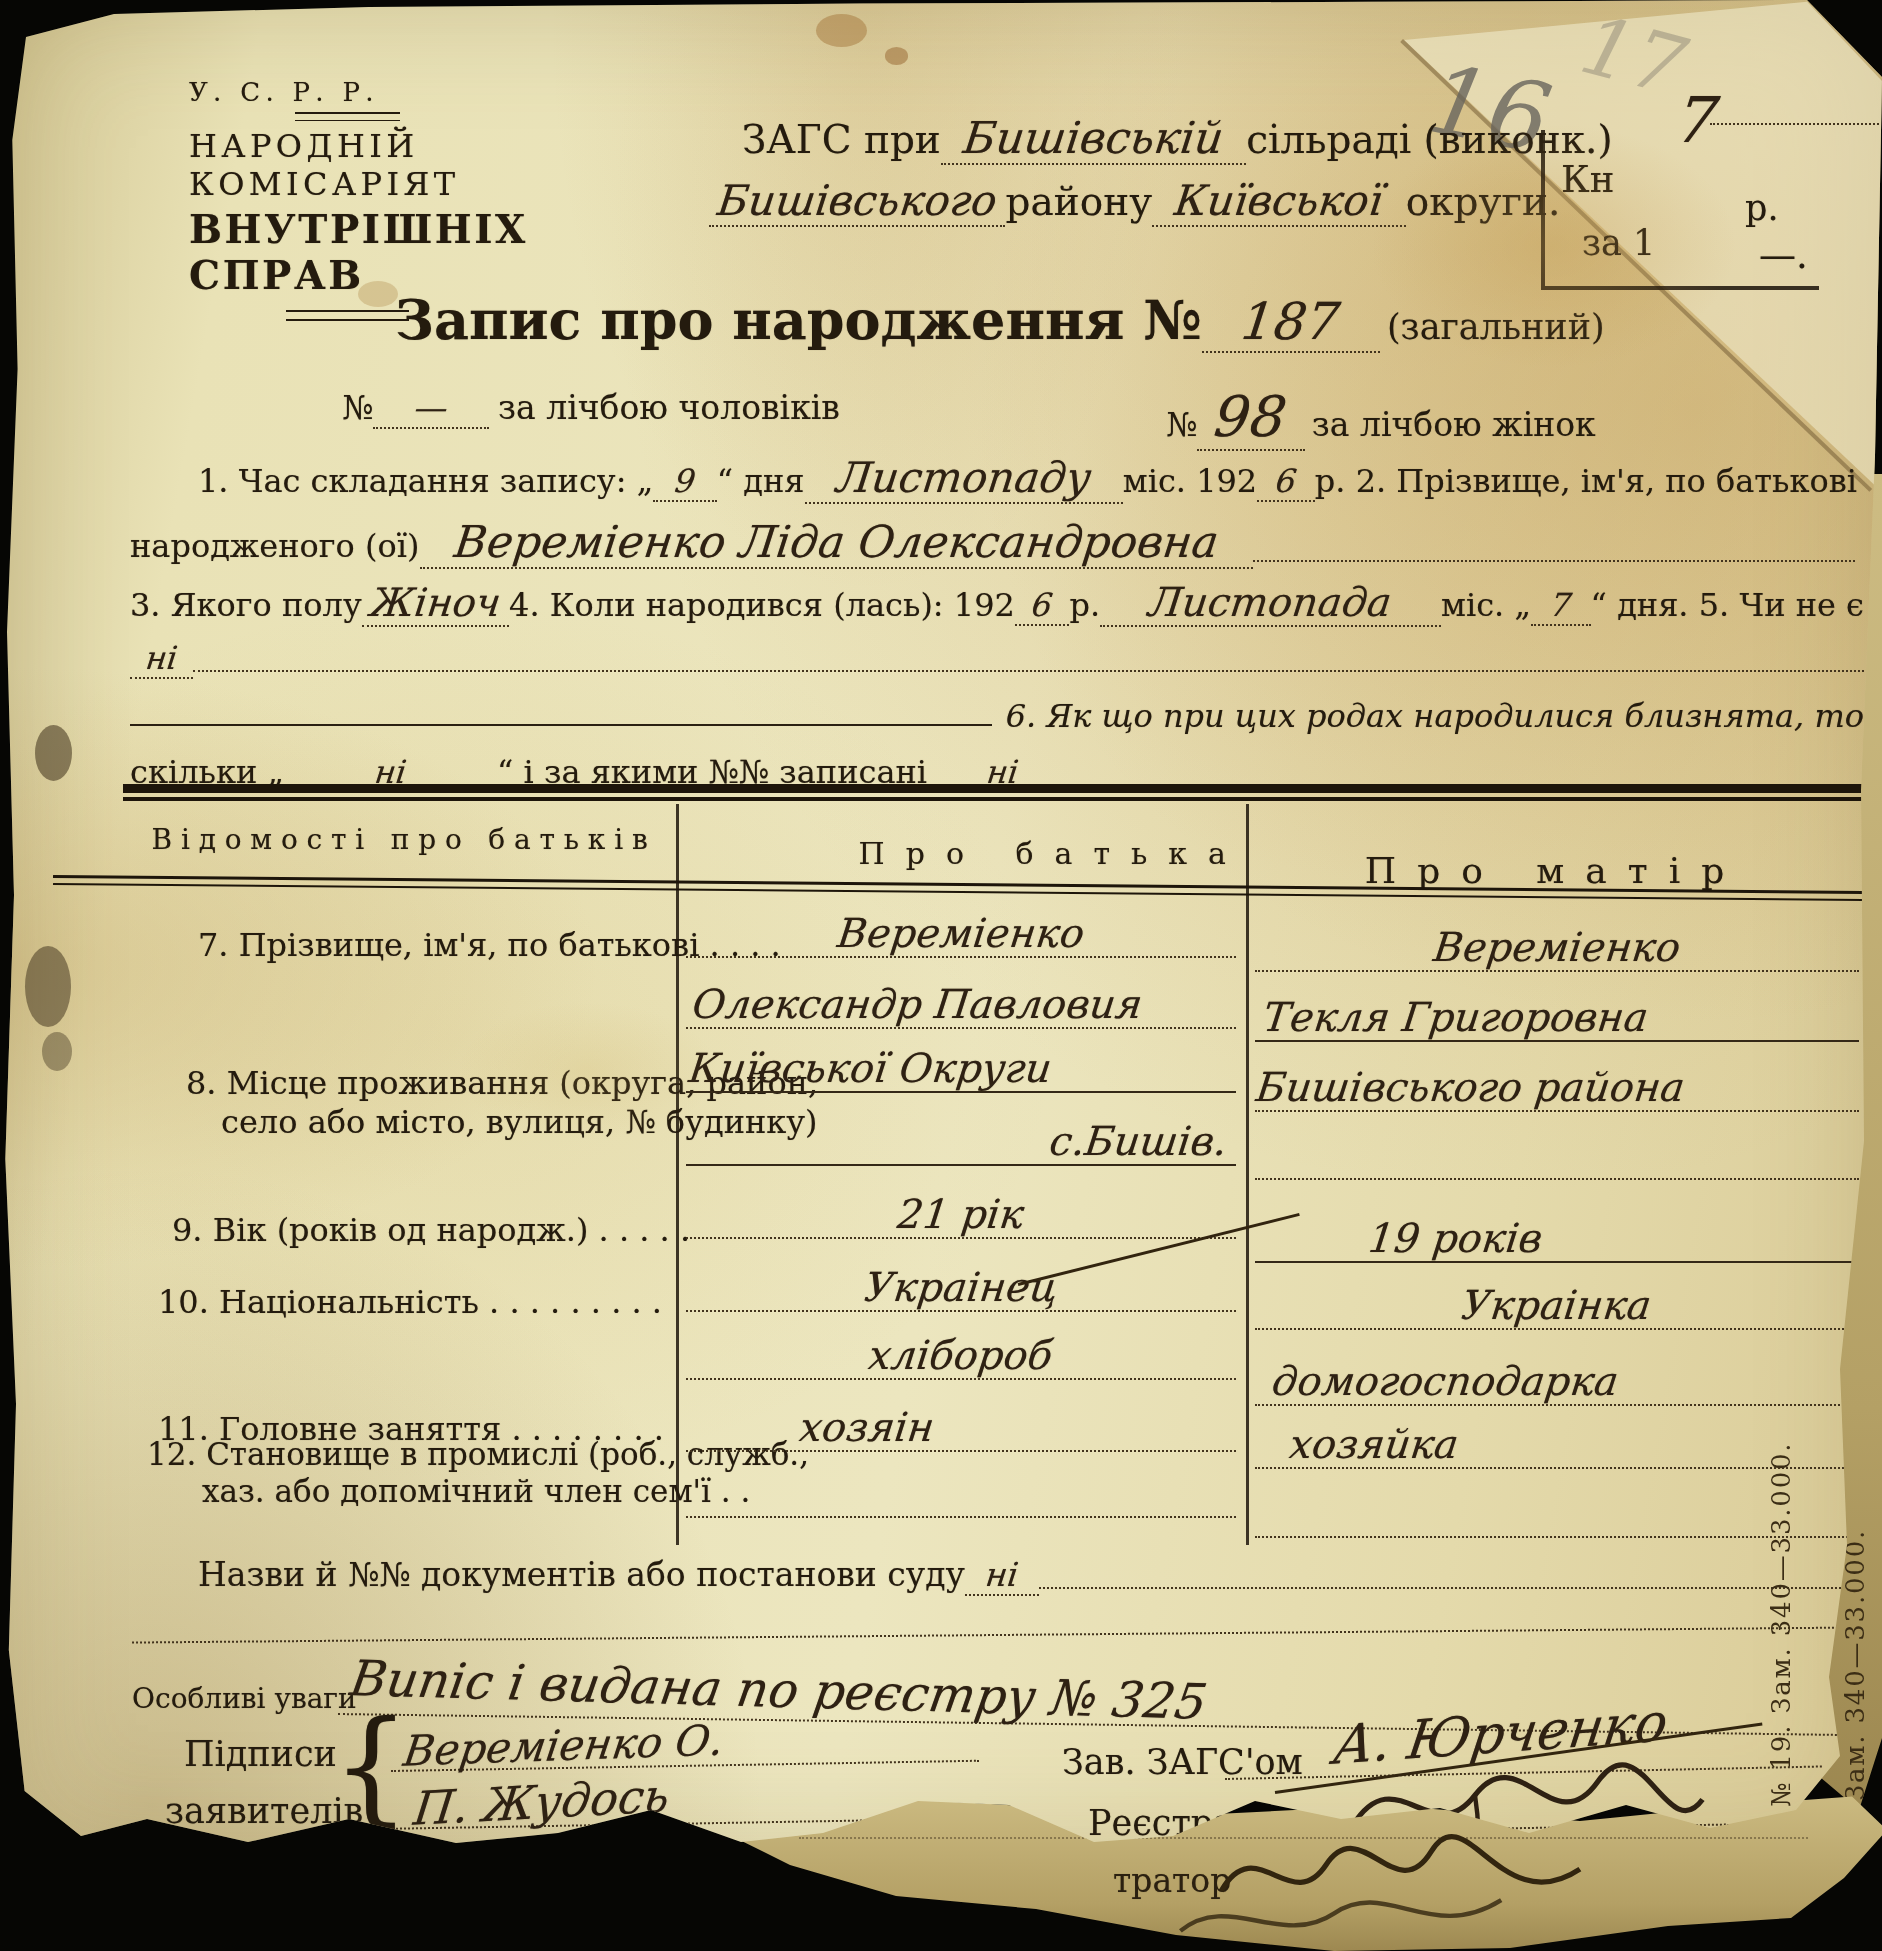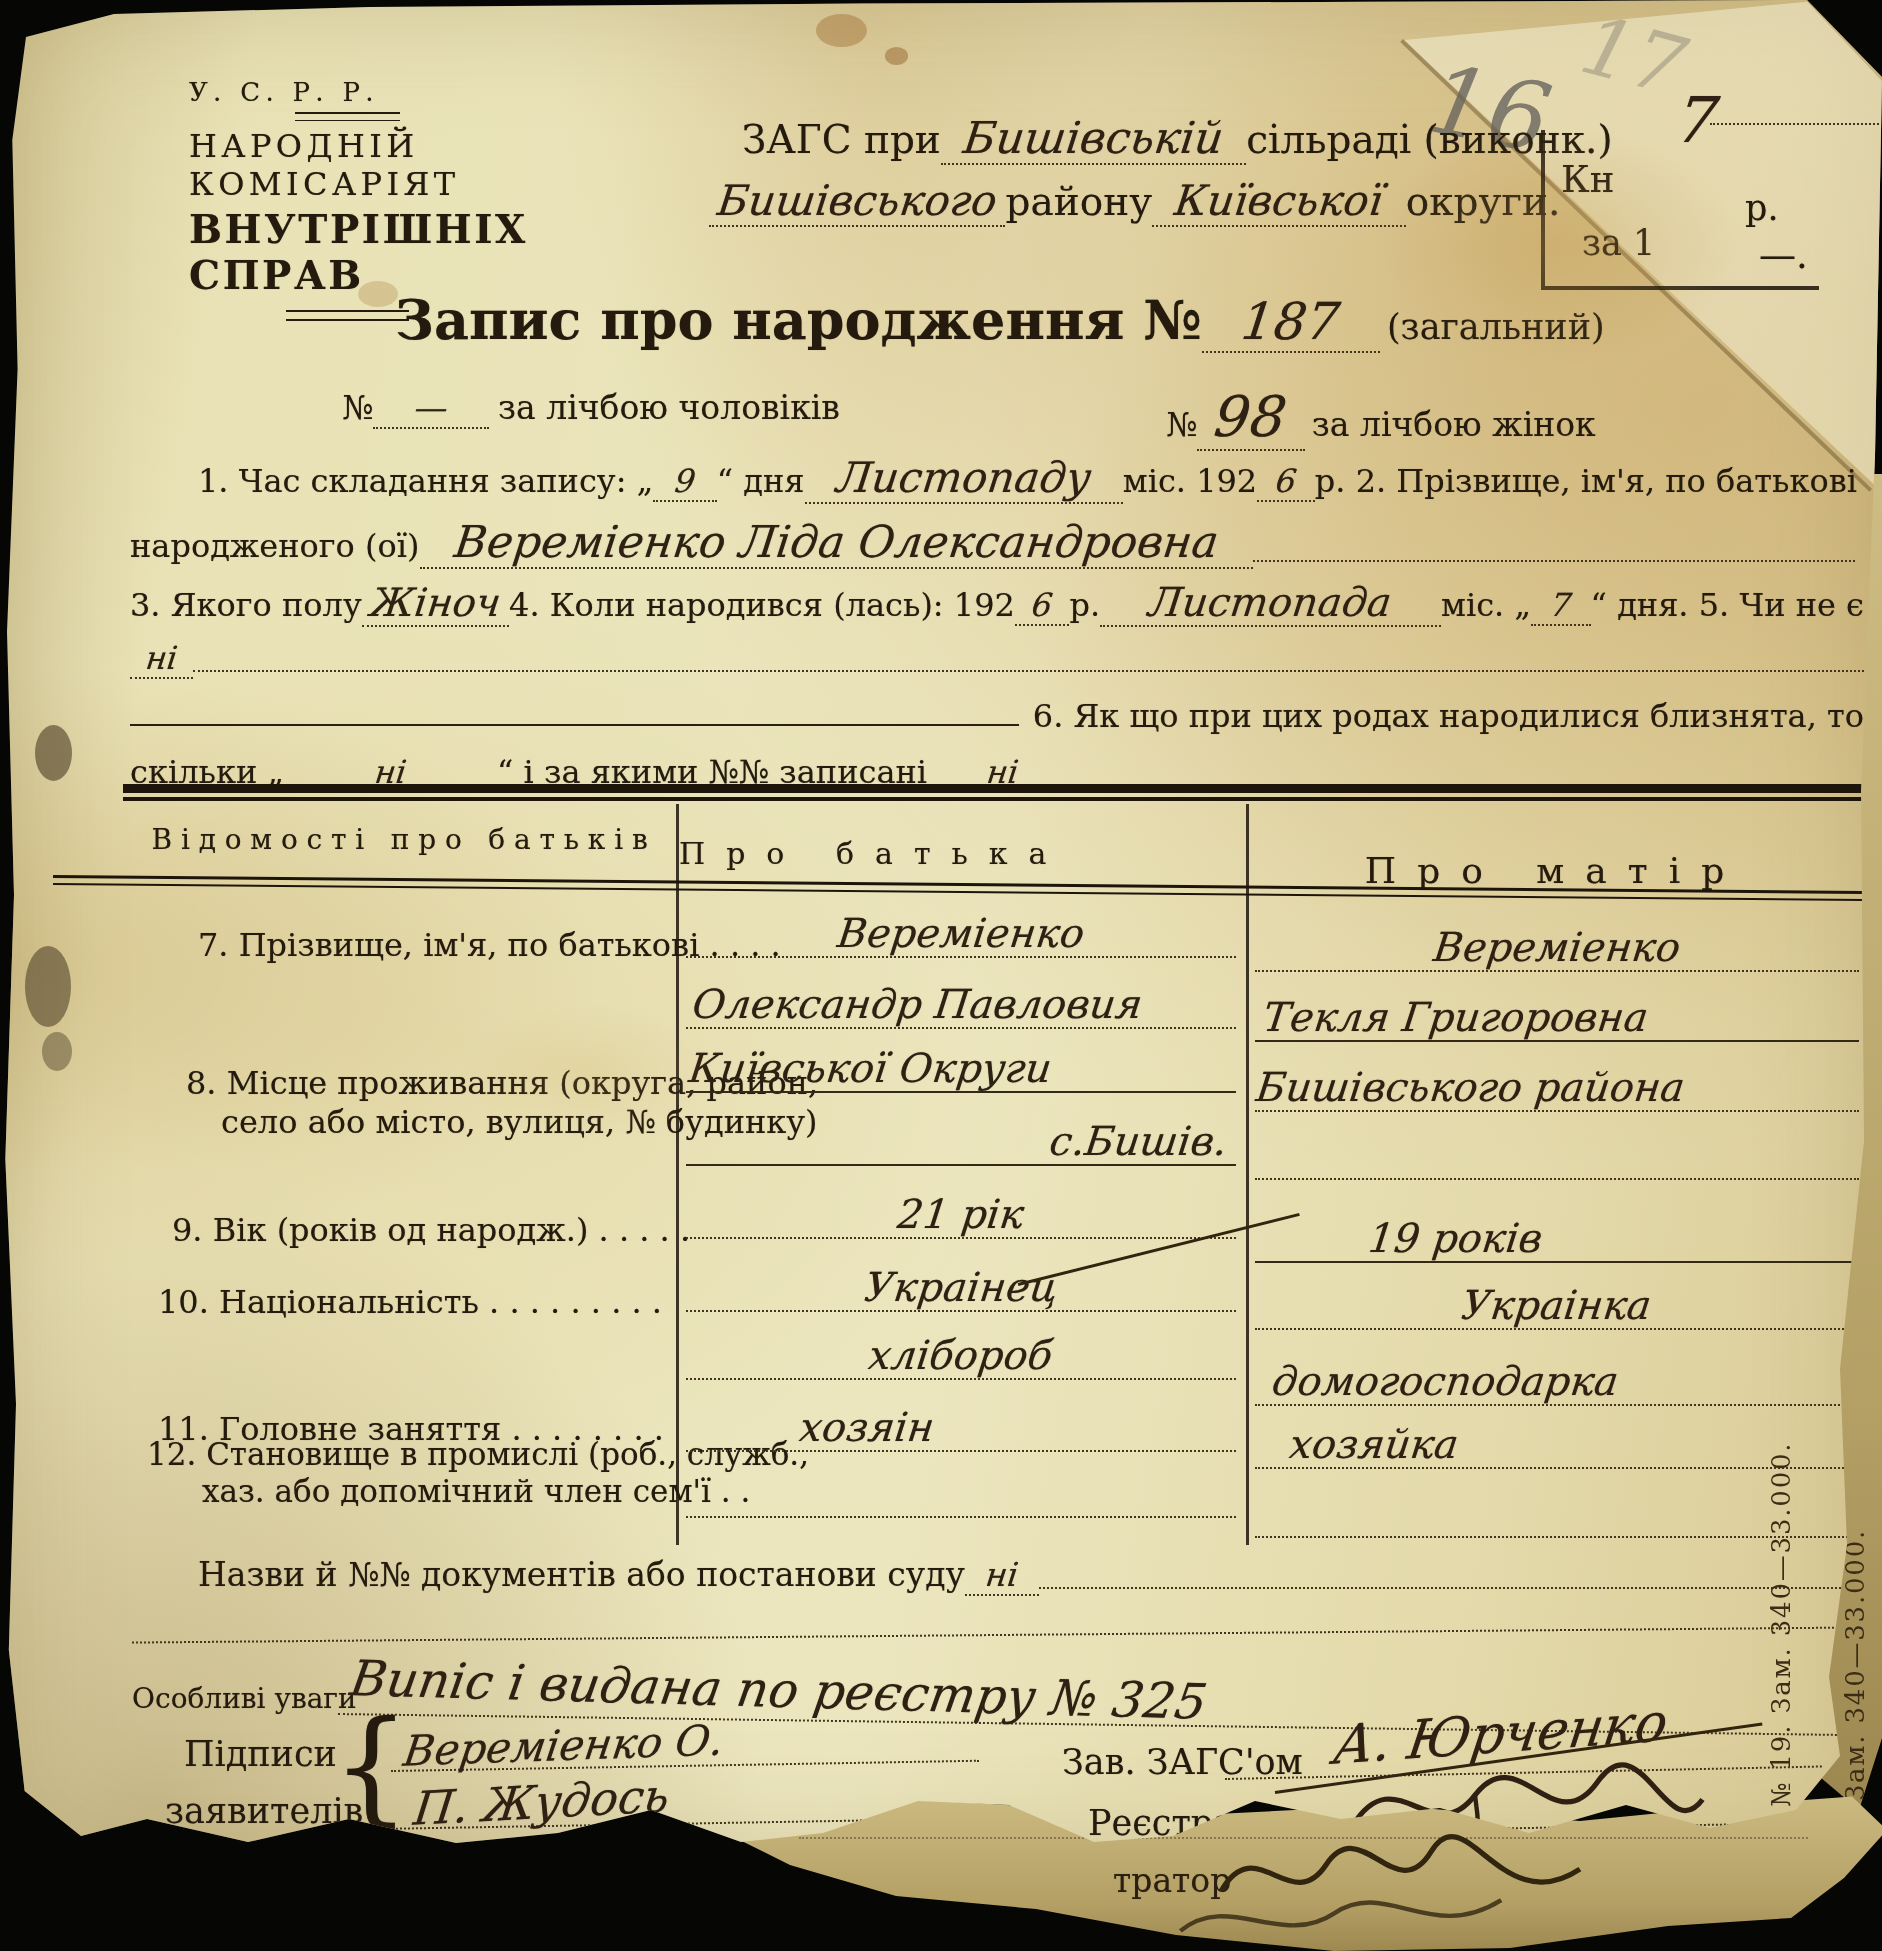--- a/index.html
+++ b/index.html
@@ -144,37 +144,37 @@
       <span>міс. „</span>
       <span class="uline" style="width:49px;text-align:center;padding:0 5.3px;"><span class="hw">7</span></span>
       <span>“ дня. 5. Чи не є</span>
     </div>
     <div class="l-line" style="left:130px;top:639px;width:1734px;">
       <span class="uline" style="padding:0 16px;"><span class="hw">ні</span></span>
       <span class="fill"></span>
     </div>
     <div class="l-line" style="left:130px;top:697px;width:1734px;">
       <span class="fill-solid" style="flex:1;"></span>
-      <span style="margin-left:14px;">6. Як що при цих родах народилися близнята, то</span>
+      <span style="margin-left:14px;font-style:italic;">6. Як що при цих родах народилися близнята, то</span>
     </div>
     <div class="l-line" style="left:130px;top:753px;width:1734px;">
       <span>скільки „</span>
       <span class="uline" style="width:167px;text-align:center;"><span class="hw">ні</span></span>
       <span>“ і за якими №№ записані</span>
       <span class="uline" style="width:105px;text-align:center;"><span class="hw">ні</span></span>
       <span class="fill"></span>
     </div>
 
     <div class="rule" style="left:123px;top:784px;width:1742px;height:8.8px;"></div>
     <div class="rule" style="left:123px;top:797px;width:1742px;height:3.5px;"></div>
 
     <div class="rule" style="left:676px;top:804px;width:2.6px;height:741px;opacity:.85;"></div>
     <div class="rule" style="left:1246px;top:804px;width:2.6px;height:741px;opacity:.85;"></div>
     <div class="p" style="left:132px;top:823px;width:544px;text-align:center;font-size:28px;letter-spacing:8.8px;">Відомості про батьків</div>
-    <div class="p" style="left:679px;top:836px;width:568px;text-align:left;font-size:30px;letter-spacing:21px;">Про батька</div>
+    <div class="p" style="left:679px;top:836px;width:568px;text-align:right;font-size:30px;letter-spacing:21px;">Про батька</div>
     <div class="p" style="left:1249px;top:850px;width:612px;text-align:center;font-size:36px;letter-spacing:21px;">Про матір</div>
     <div class="rule" style="left:53px;top:883px;width:1812px;height:2.6px;transform:rotate(.5deg);"></div>
     <div class="rule" style="left:53px;top:891px;width:1812px;height:1.8px;transform:rotate(.5deg);"></div>
 
     <div class="p" style="left:198px;top:926px;font-size:32px;">7. Прізвище, ім'я, по батькові . . . .</div>
     <div class="p" style="left:186px;top:1064px;font-size:32px;">8. Місце проживання (округа, район,</div>
     <div class="p" style="left:221px;top:1103px;font-size:32px;">село або місто, вулиця, № будинку)</div>
     <div class="p" style="left:172px;top:1211px;font-size:32px;">9. Вік (років од народж.) .  . . . .</div>
     <div class="p" style="left:158px;top:1283px;font-size:32px;">10. Національність . .  . . . . . . .</div>
     <div class="p" style="left:158px;top:1410px;font-size:32px;">11. Головне заняття . . . . .  . . .</div>

